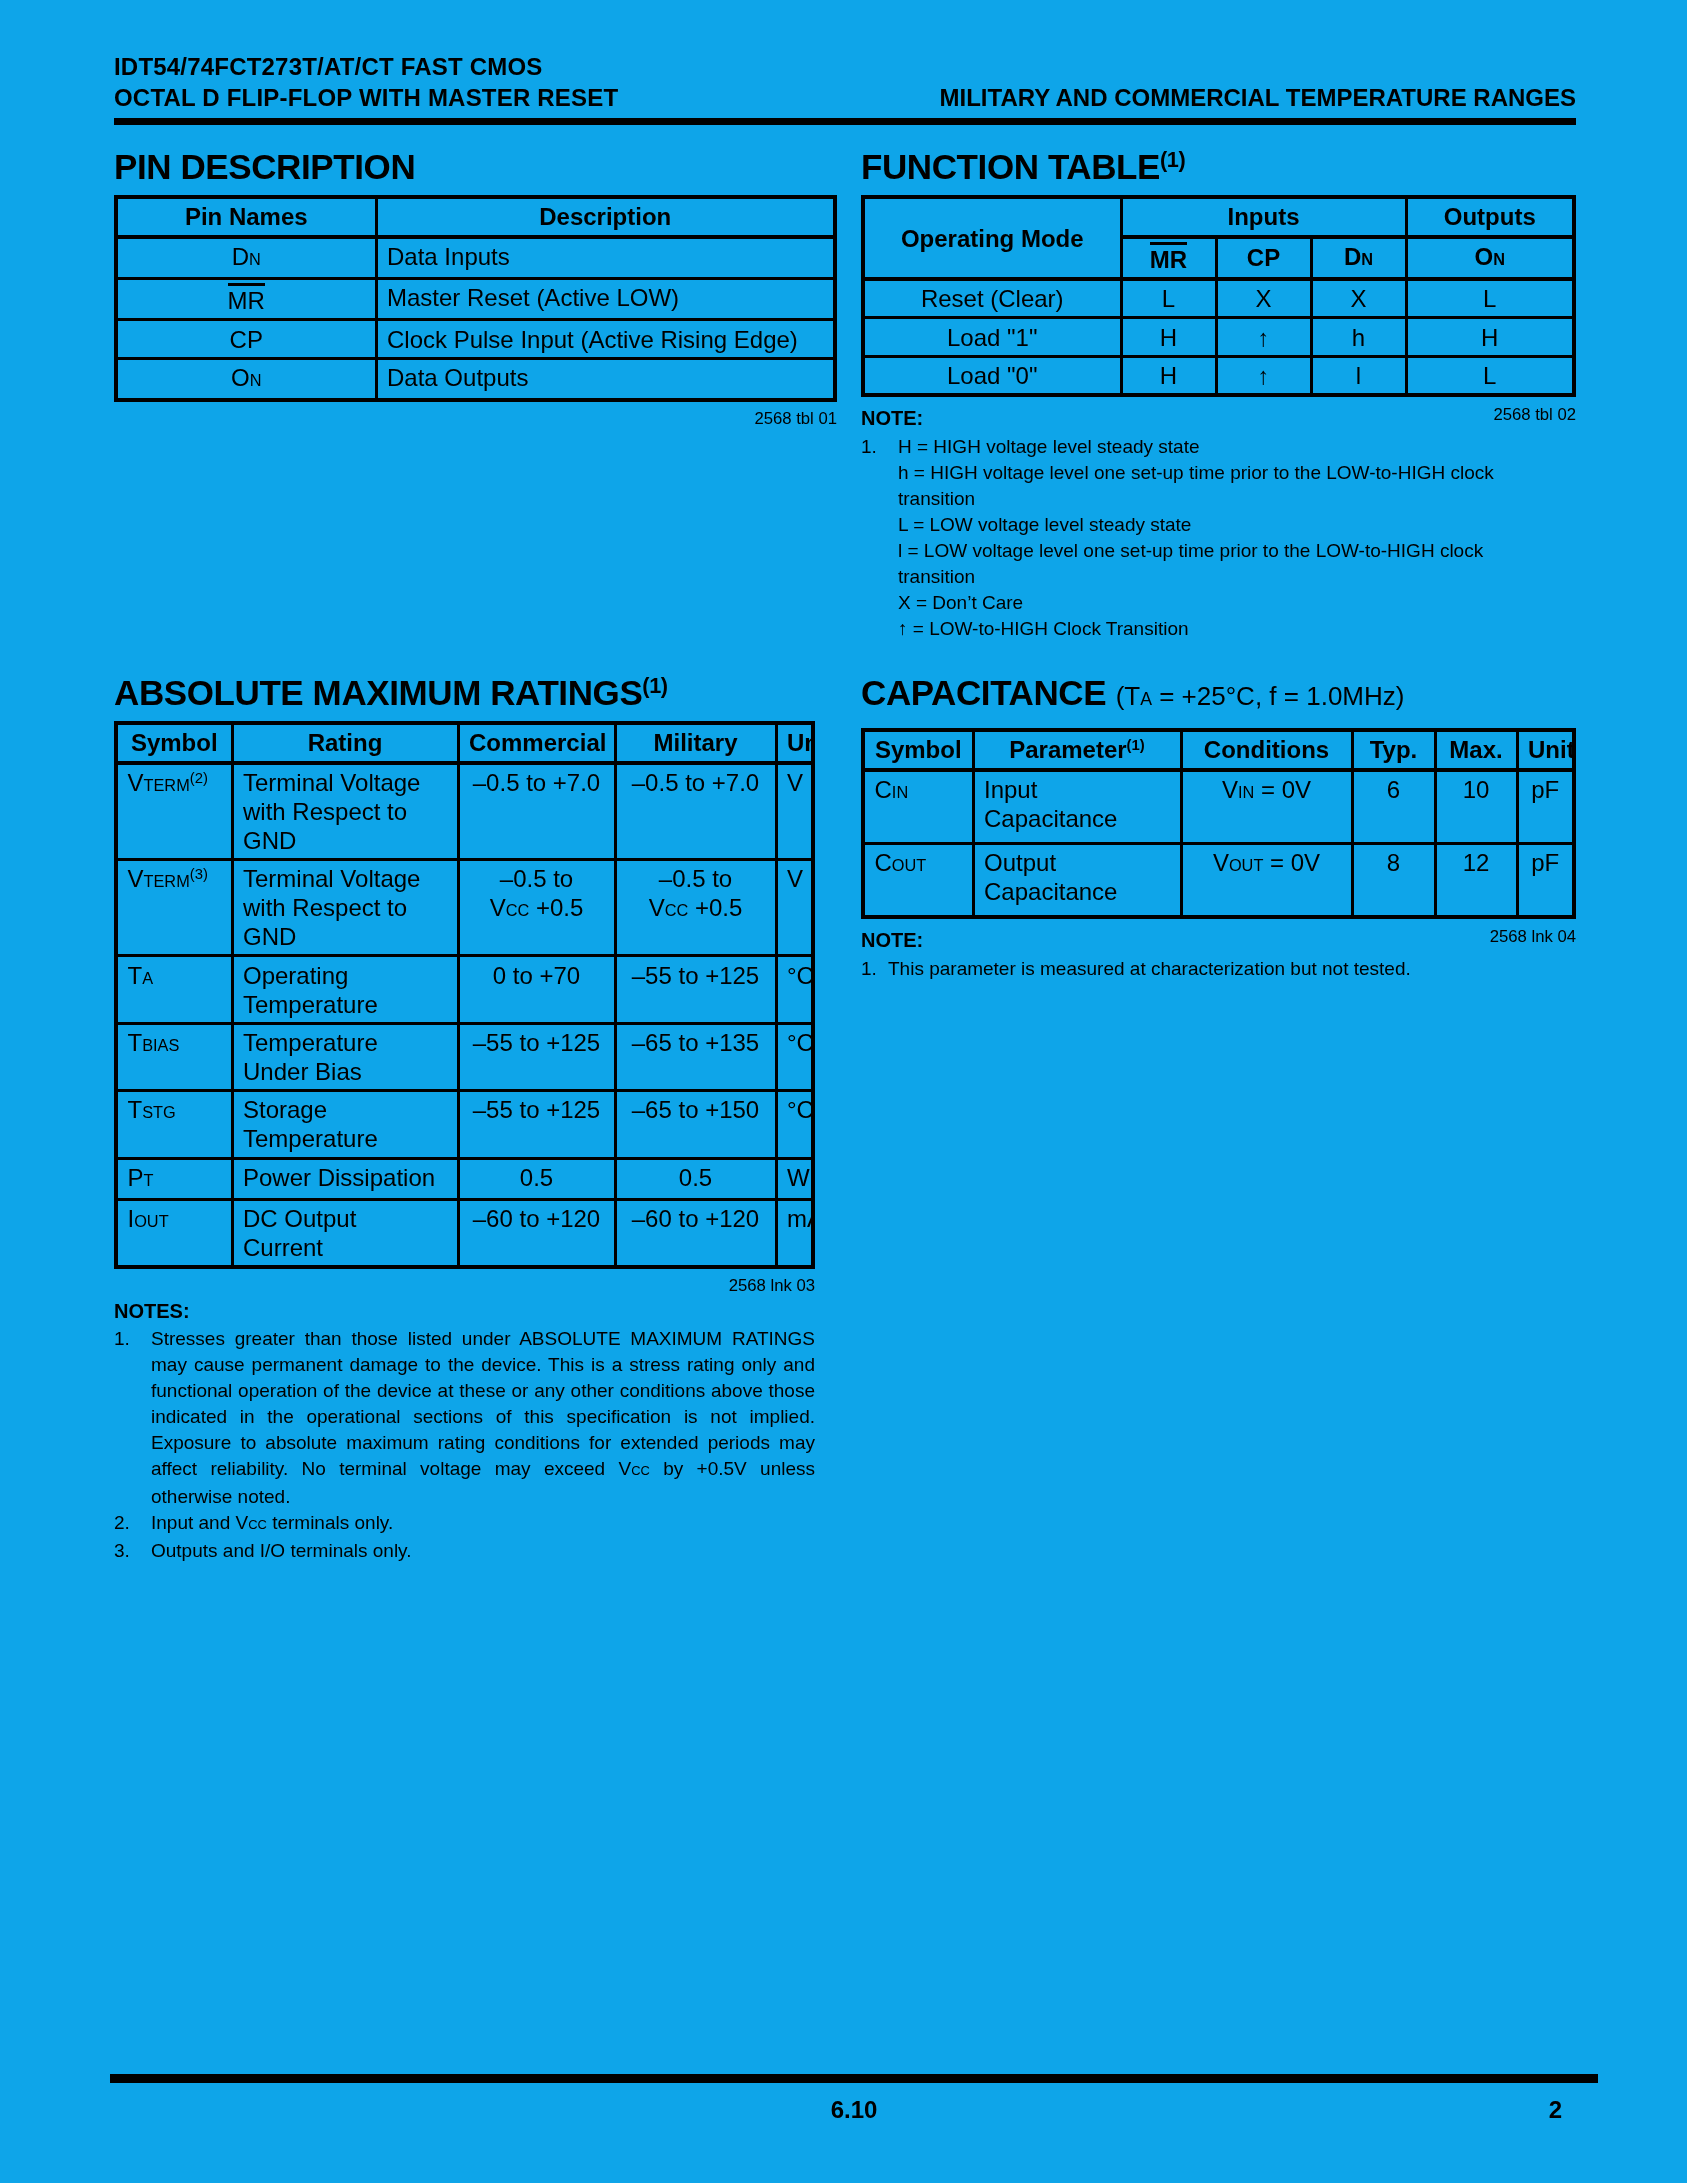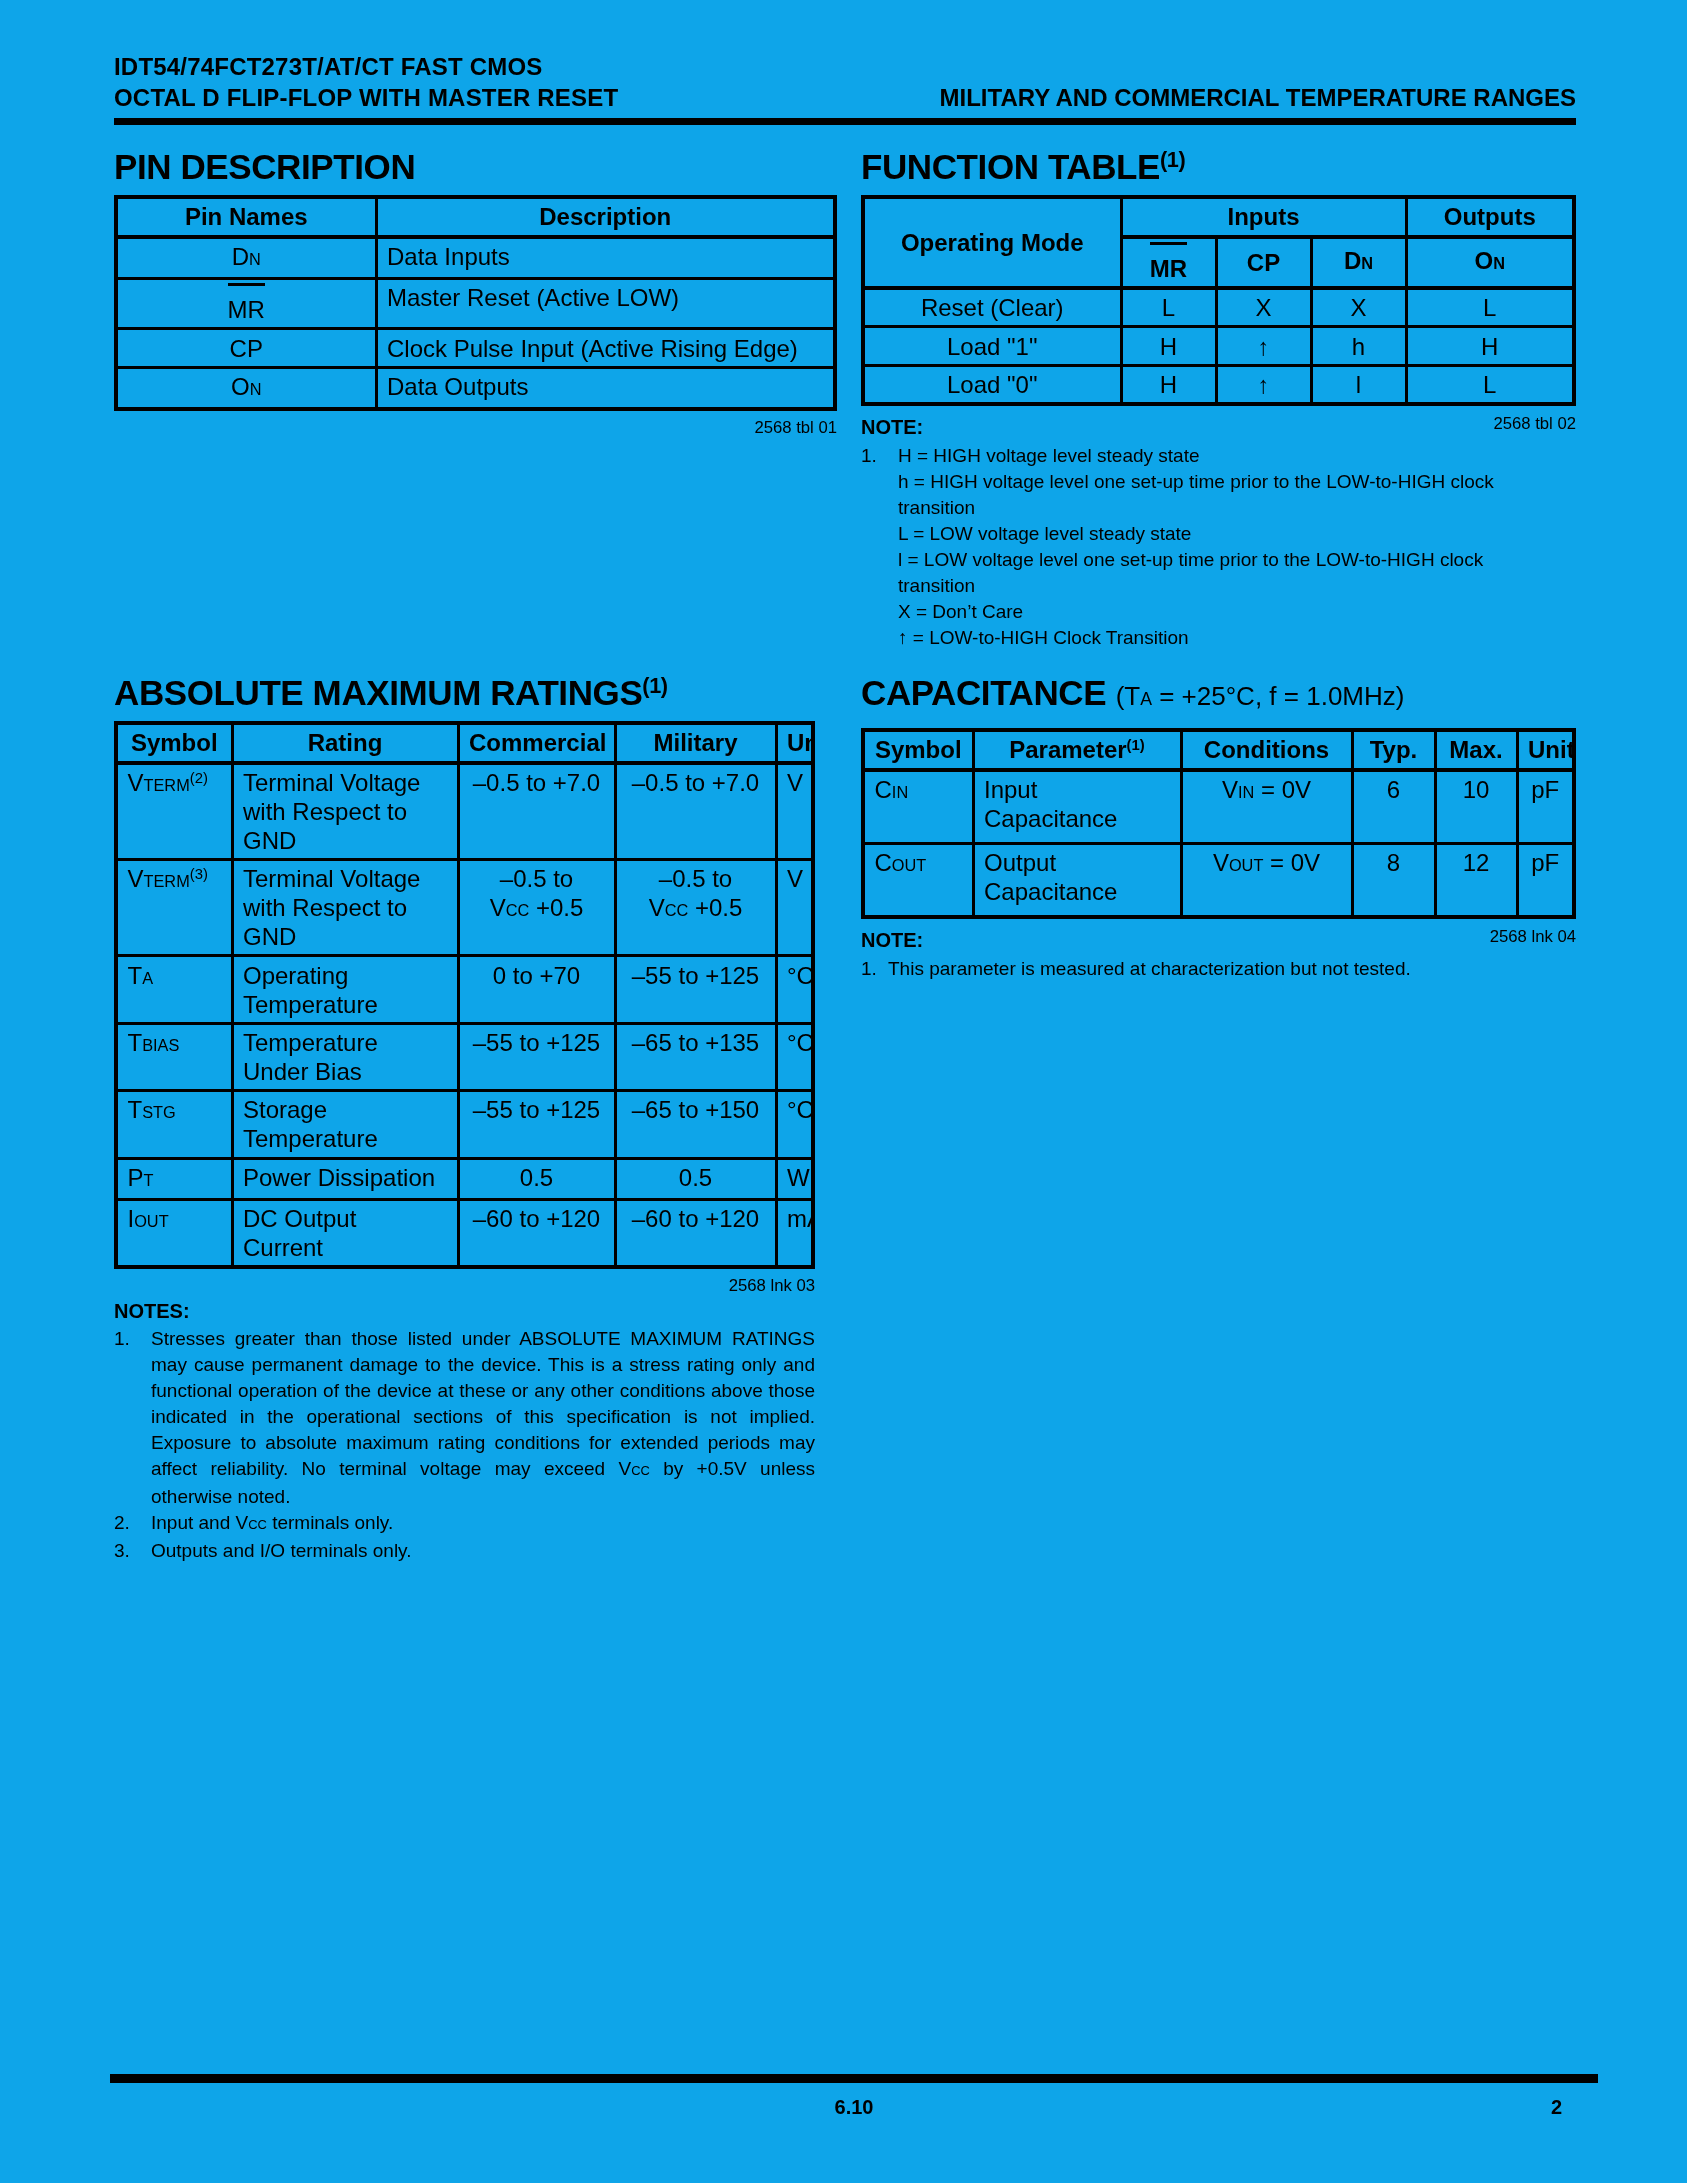--- a/index.html
+++ b/index.html
@@ -37,37 +37,37 @@
   td.num { text-align:center; padding-left:4.8px; padding-right:4.8px; }
   th.gh { border-bottom:3.2px solid #000; }
   th.om { vertical-align:bottom; padding-bottom:9.5px; }
   .ftbl td { text-align:center; }
   .captbl td { height:64px; }
 
   
   .sc  { font-size:68%; }
   .sup { font-size:62%; vertical-align:super; line-height:0; }
   sup.sup { vertical-align:baseline; position:relative; top:-0.55em; }
-  .ov  { display:inline-block; border-top:3.2px solid #000; padding-top:11px; line-height:1.05; }
+  .ov  { display:inline-block; border-top:3.2px solid #000; padding-top:2px; line-height:1.05; }
 
   
   .caption { font-size:16.7px; text-align:right; margin-top:7.1px; }
   .note-head { display:flex; justify-content:space-between; align-items:flex-start; margin-top:8px; }
   .note-label { font-size:20px; font-weight:bold; line-height:26px; }
   .note-head .caption { margin-top:0; }
   .notes { margin-top:2.4px; }
   .note-item { display:flex; font-size:19px; line-height:26px; }
   .note-num { width:37px; flex:none; }
   .note-body { flex:1; }
   .just { text-align:justify; }
   .fn-line { font-size:19px; line-height:26px; }
 
   
   .footer-rule { position:absolute; left:110px; top:2074px; width:1488px; height:8.7px; background:#000; }
-  .footer-text { position:absolute; left:110px; top:2096px; width:1488px; font-size:20px; font-weight:bold; text-align:center; }
+  .footer-text { position:absolute; left:110px; top:2096px; width:1488px; font-size:24px; font-weight:bold; text-align:center; }
   .footer-page { position:absolute; right:36px; top:0; }
 </style>
 </head>
 <body>
 
 <div id="page">
 
   <div class="hdr">
     <div class="hdr-left">
       <div>IDT54/74FCT273T/AT/CT FAST CMOS</div>

